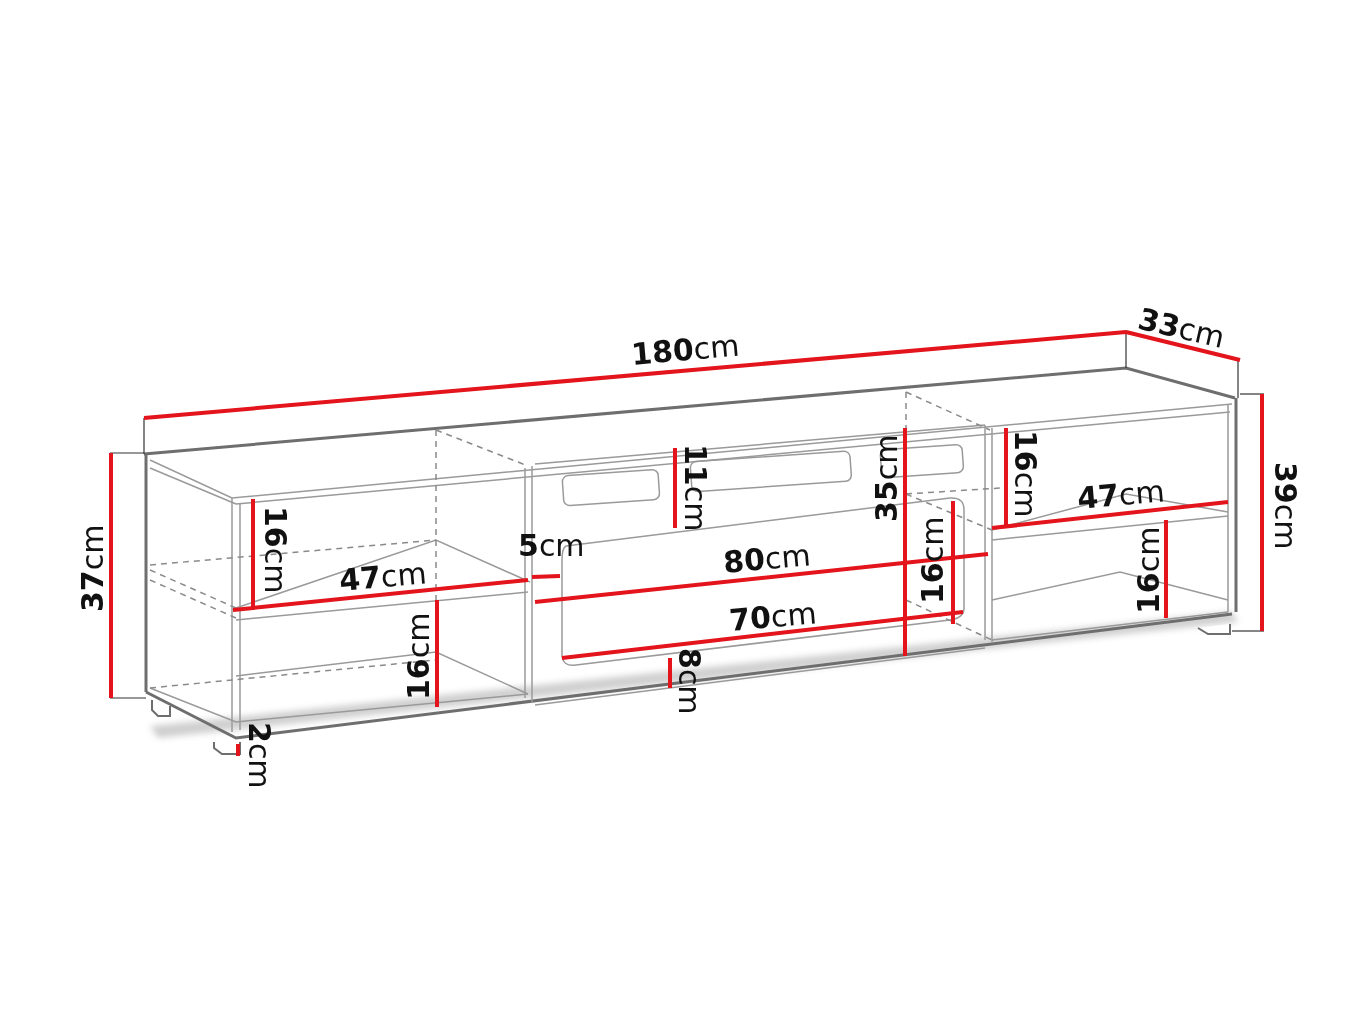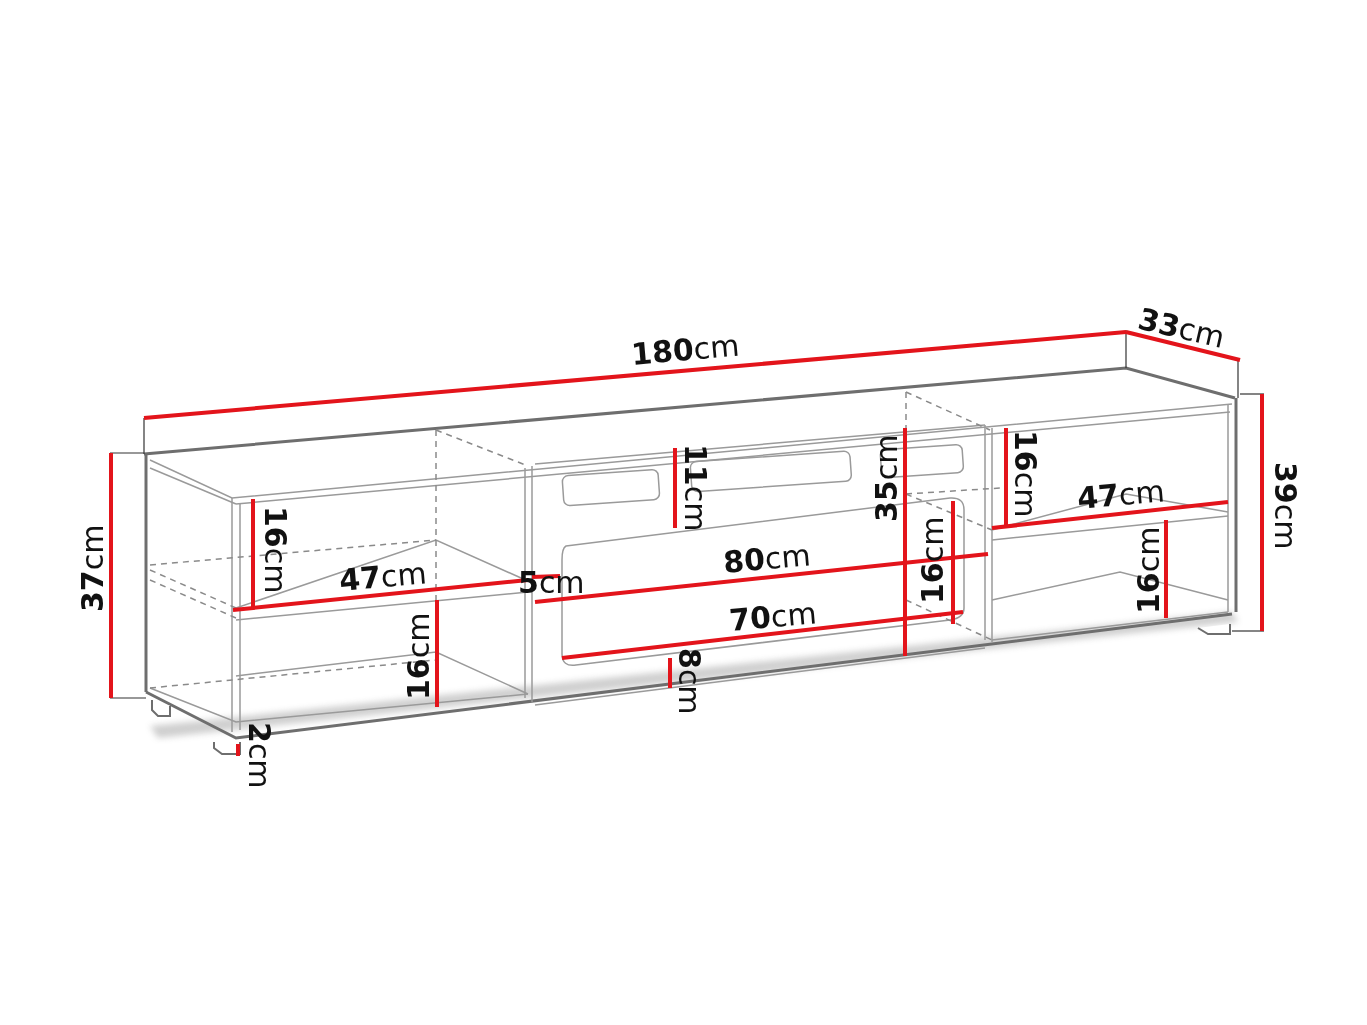--- a/index.html
+++ b/index.html
@@ -146,21 +146,21 @@
 </div>
 
 <div class="lbl" style="left:338px;top:566px;transform:rotate(-5deg);">
   <span class="num">47</span><span class="unit">cm</span>
 </div>
 
 <div class="lbl" style="left:404px;top:700px;transform:rotate(-90deg);">
   <span class="num">16</span><span class="unit">cm</span>
 </div>
 
-<div class="lbl" style="left:518px;top:568px;">
+<div class="lbl" style="left:518px;top:531px;">
   <span class="num">5</span><span class="unit">cm</span>
 </div>
 
 <div class="lbl" style="left:710px;top:444px;transform:rotate(90deg);">
   <span class="num">11</span><span class="unit">cm</span>
 </div>
 
 <div class="lbl" style="left:722px;top:548px;transform:rotate(-5deg);">
   <span class="num">80</span><span class="unit">cm</span>
 </div>

